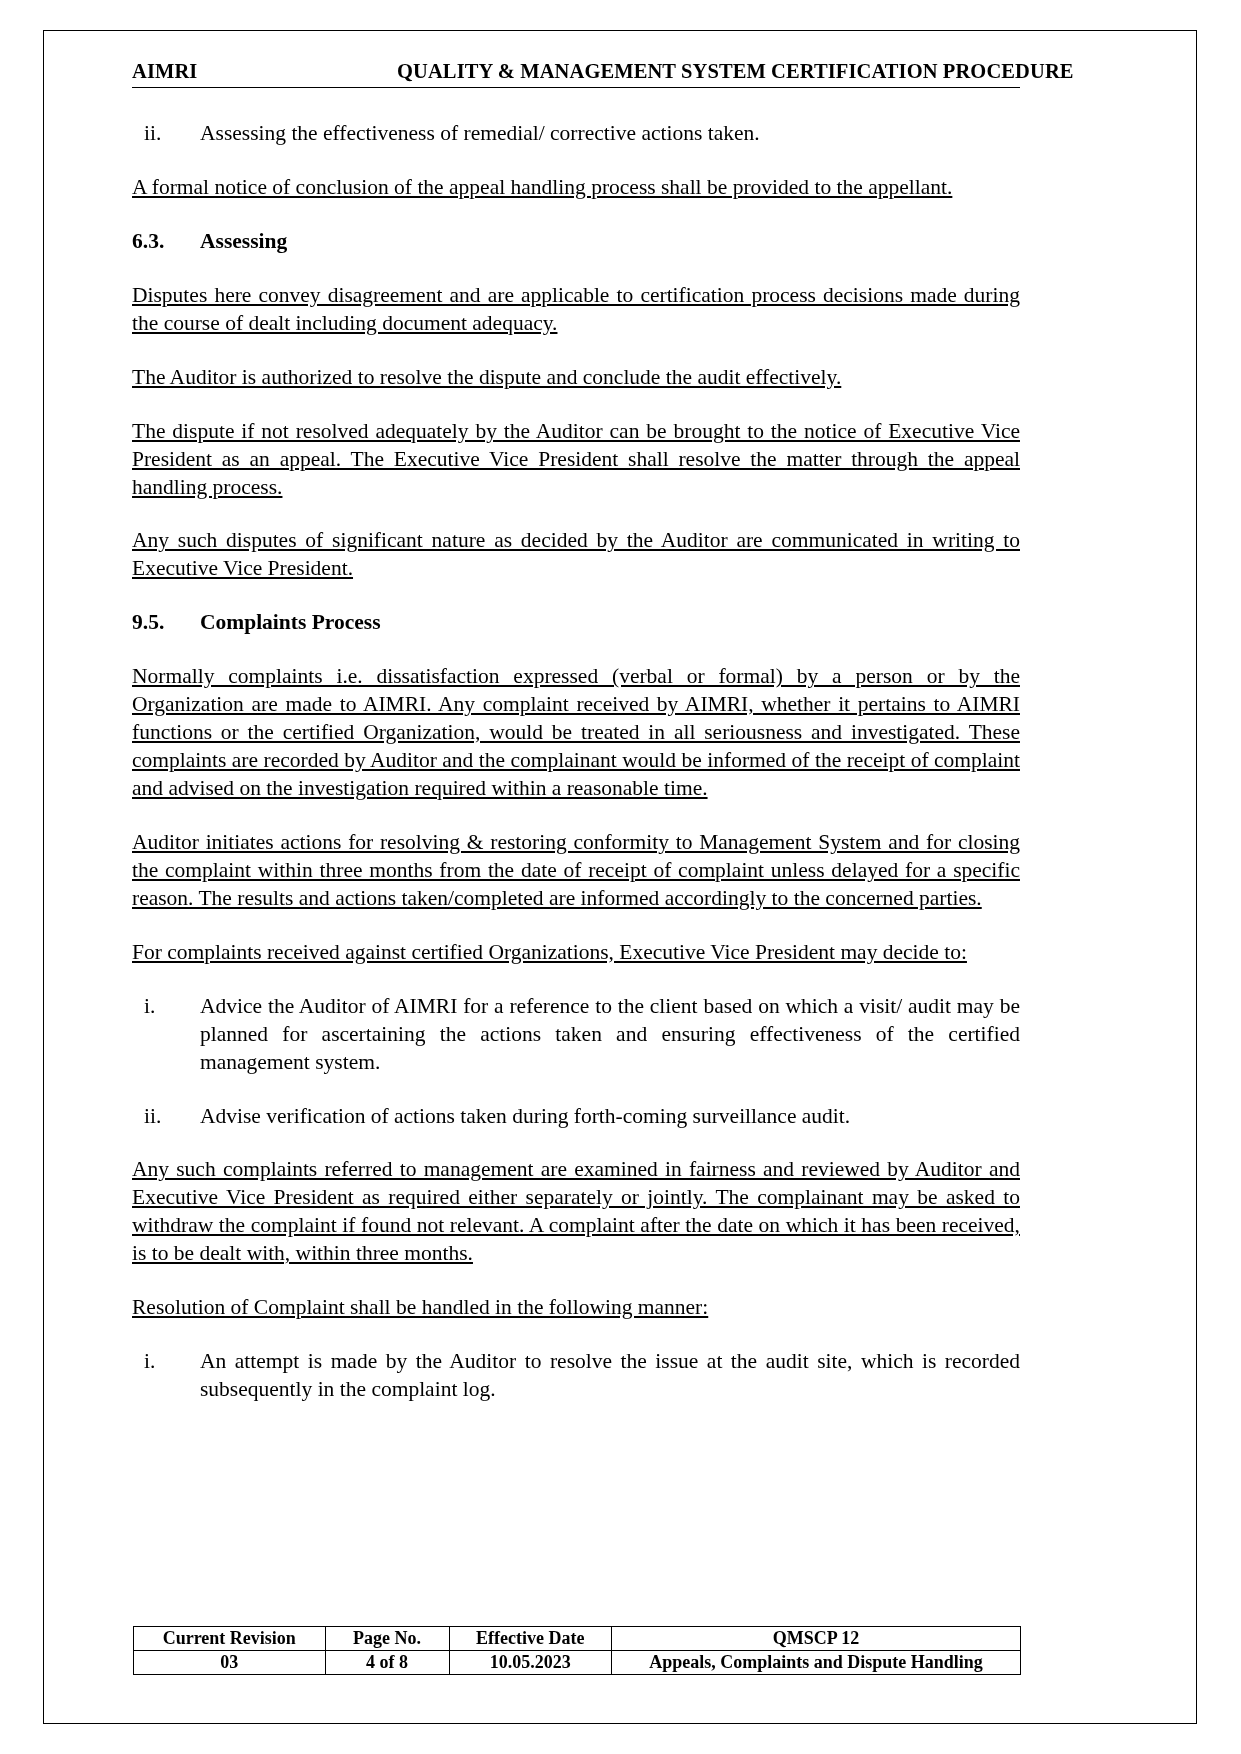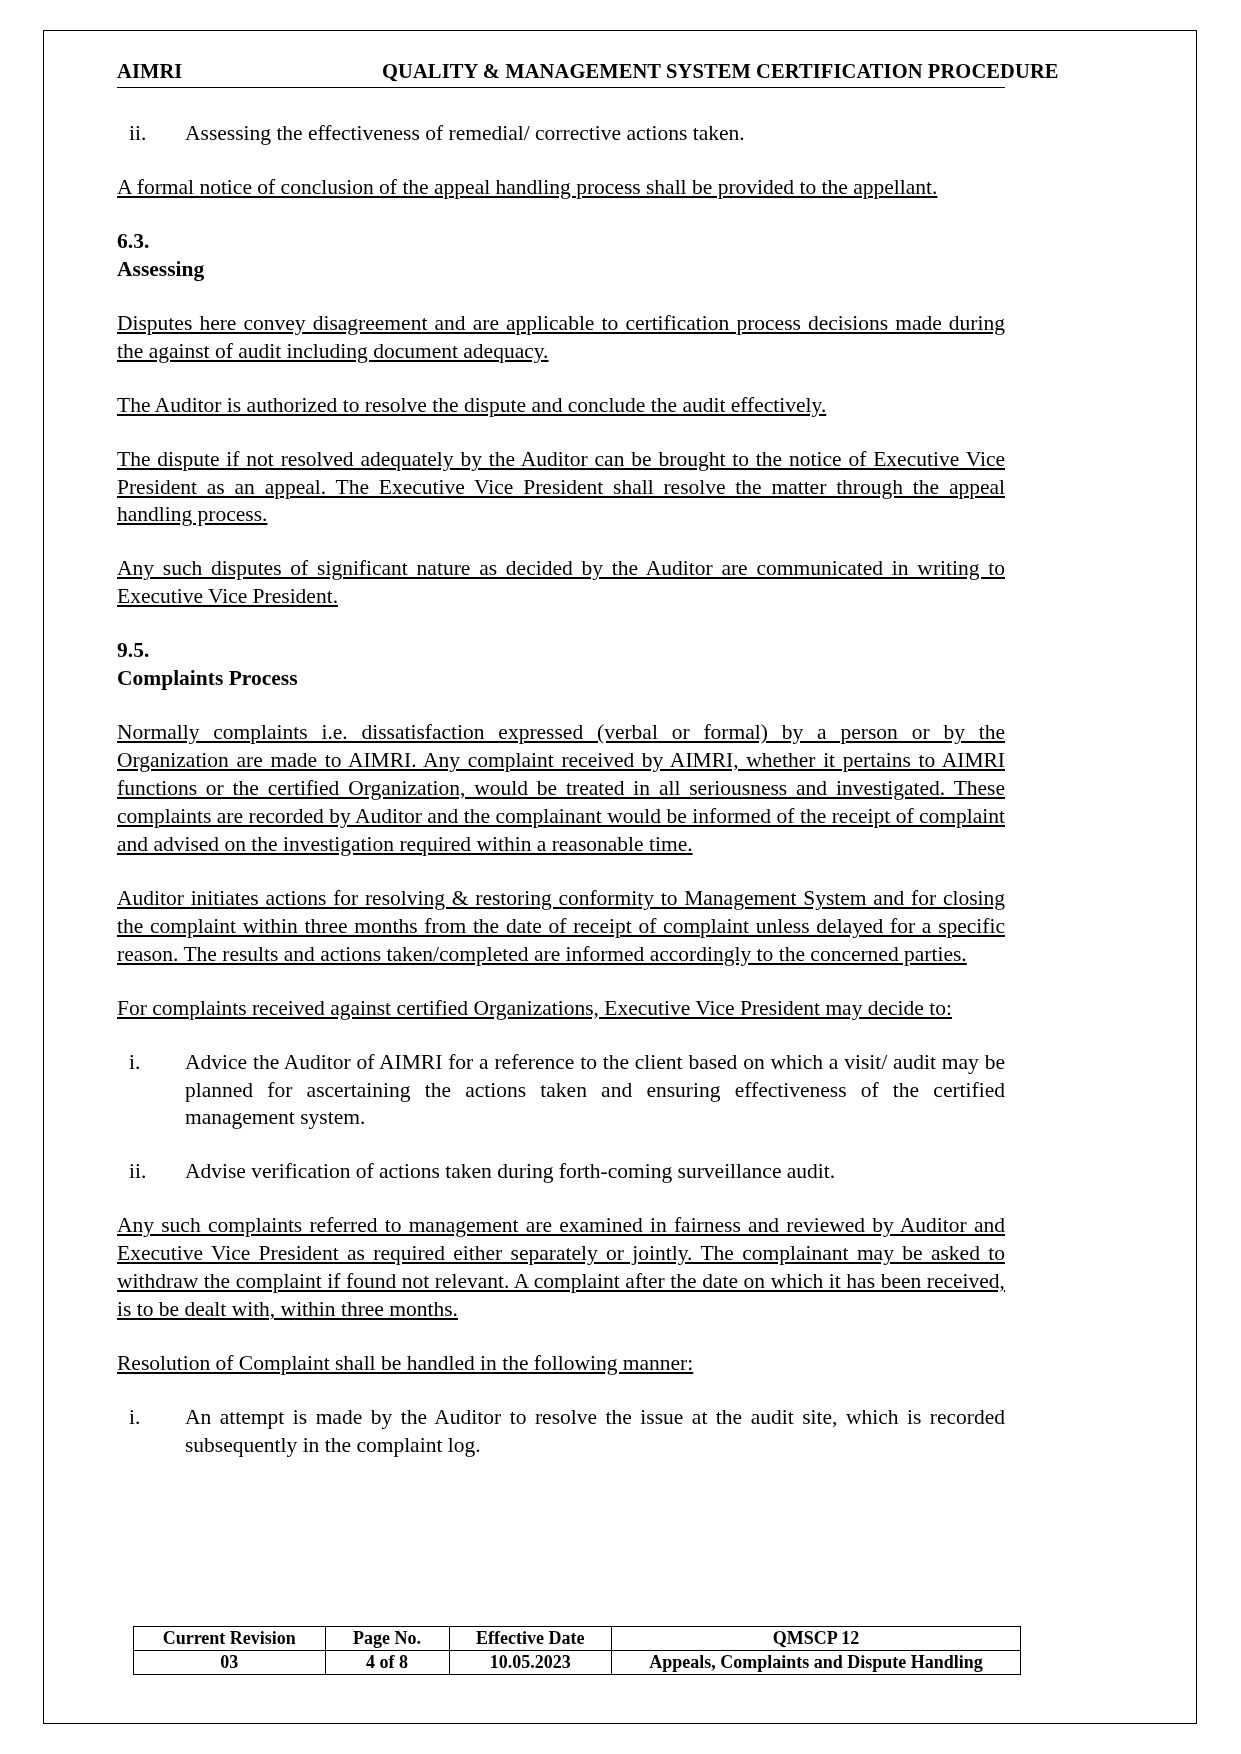--- a/index.html
+++ b/index.html
@@ -22,21 +22,21 @@
     position: absolute;
     left: 43px;
     top: 30px;
     width: 1154px;
     height: 1694px;
     border: 1px solid #000000;
     box-sizing: border-box;
   }
   .content {
     position: absolute;
-    left: 117px;
+    left: 132px;
     top: 60px;
     width: 888px;
     box-sizing: border-box;
   }
   
   .doc-header {
     display: flex;
     align-items: baseline;
     font-weight: bold;
     font-size: 20.5px;
@@ -69,21 +69,20 @@
   }
   p.para.nojustify {
     text-align: left;
   }
   h3.heading {
     font-size: 21.5px;
     font-weight: bold;
     margin: 0 0 26px 0;
     display: flex;
     line-height: 1.3;
-    flex-direction: column;
   }
   h3.heading .num {
     width: 68px;
     flex: none;
   }
   h3.heading .label {
     flex: 1;
   }
   ol.romanlist {
     list-style: none;
@@ -157,21 +156,21 @@
         </li>
       </ol>
 
       <p class="para">A formal notice of conclusion of the appeal handling process shall be provided to the appellant.</p>
 
       <h3 class="heading">
         <span class="num">6.3.</span>
         <span class="label">Assessing</span>
       </h3>
 
-      <p class="para">Disputes here convey disagreement and are applicable to certification process decisions made during the against of audit including document adequacy.</p>
+      <p class="para">Disputes here convey disagreement and are applicable to certification process decisions made during the course of dealt including document adequacy.</p>
       <p class="para nojustify">The Auditor is authorized to resolve the dispute and conclude the audit effectively.</p>
       <p class="para">The dispute if not resolved adequately by the Auditor can be brought to the notice of Executive Vice President as an appeal. The Executive Vice President shall resolve the matter through the appeal handling process.</p>
       <p class="para">Any such disputes of significant nature as decided by the Auditor are communicated in writing to Executive Vice President.</p>
 
       <h3 class="heading">
         <span class="num">9.5.</span>
         <span class="label">Complaints Process</span>
       </h3>
 
       <p class="para">Normally complaints i.e. dissatisfaction expressed (verbal or formal) by a person or by the Organization are made to AIMRI. Any complaint received by AIMRI, whether it pertains to AIMRI functions or the certified Organization, would be treated in all seriousness and investigated. These complaints are recorded by Auditor and the complainant would be informed of the receipt of complaint and advised on the investigation required within a reasonable time.</p>

